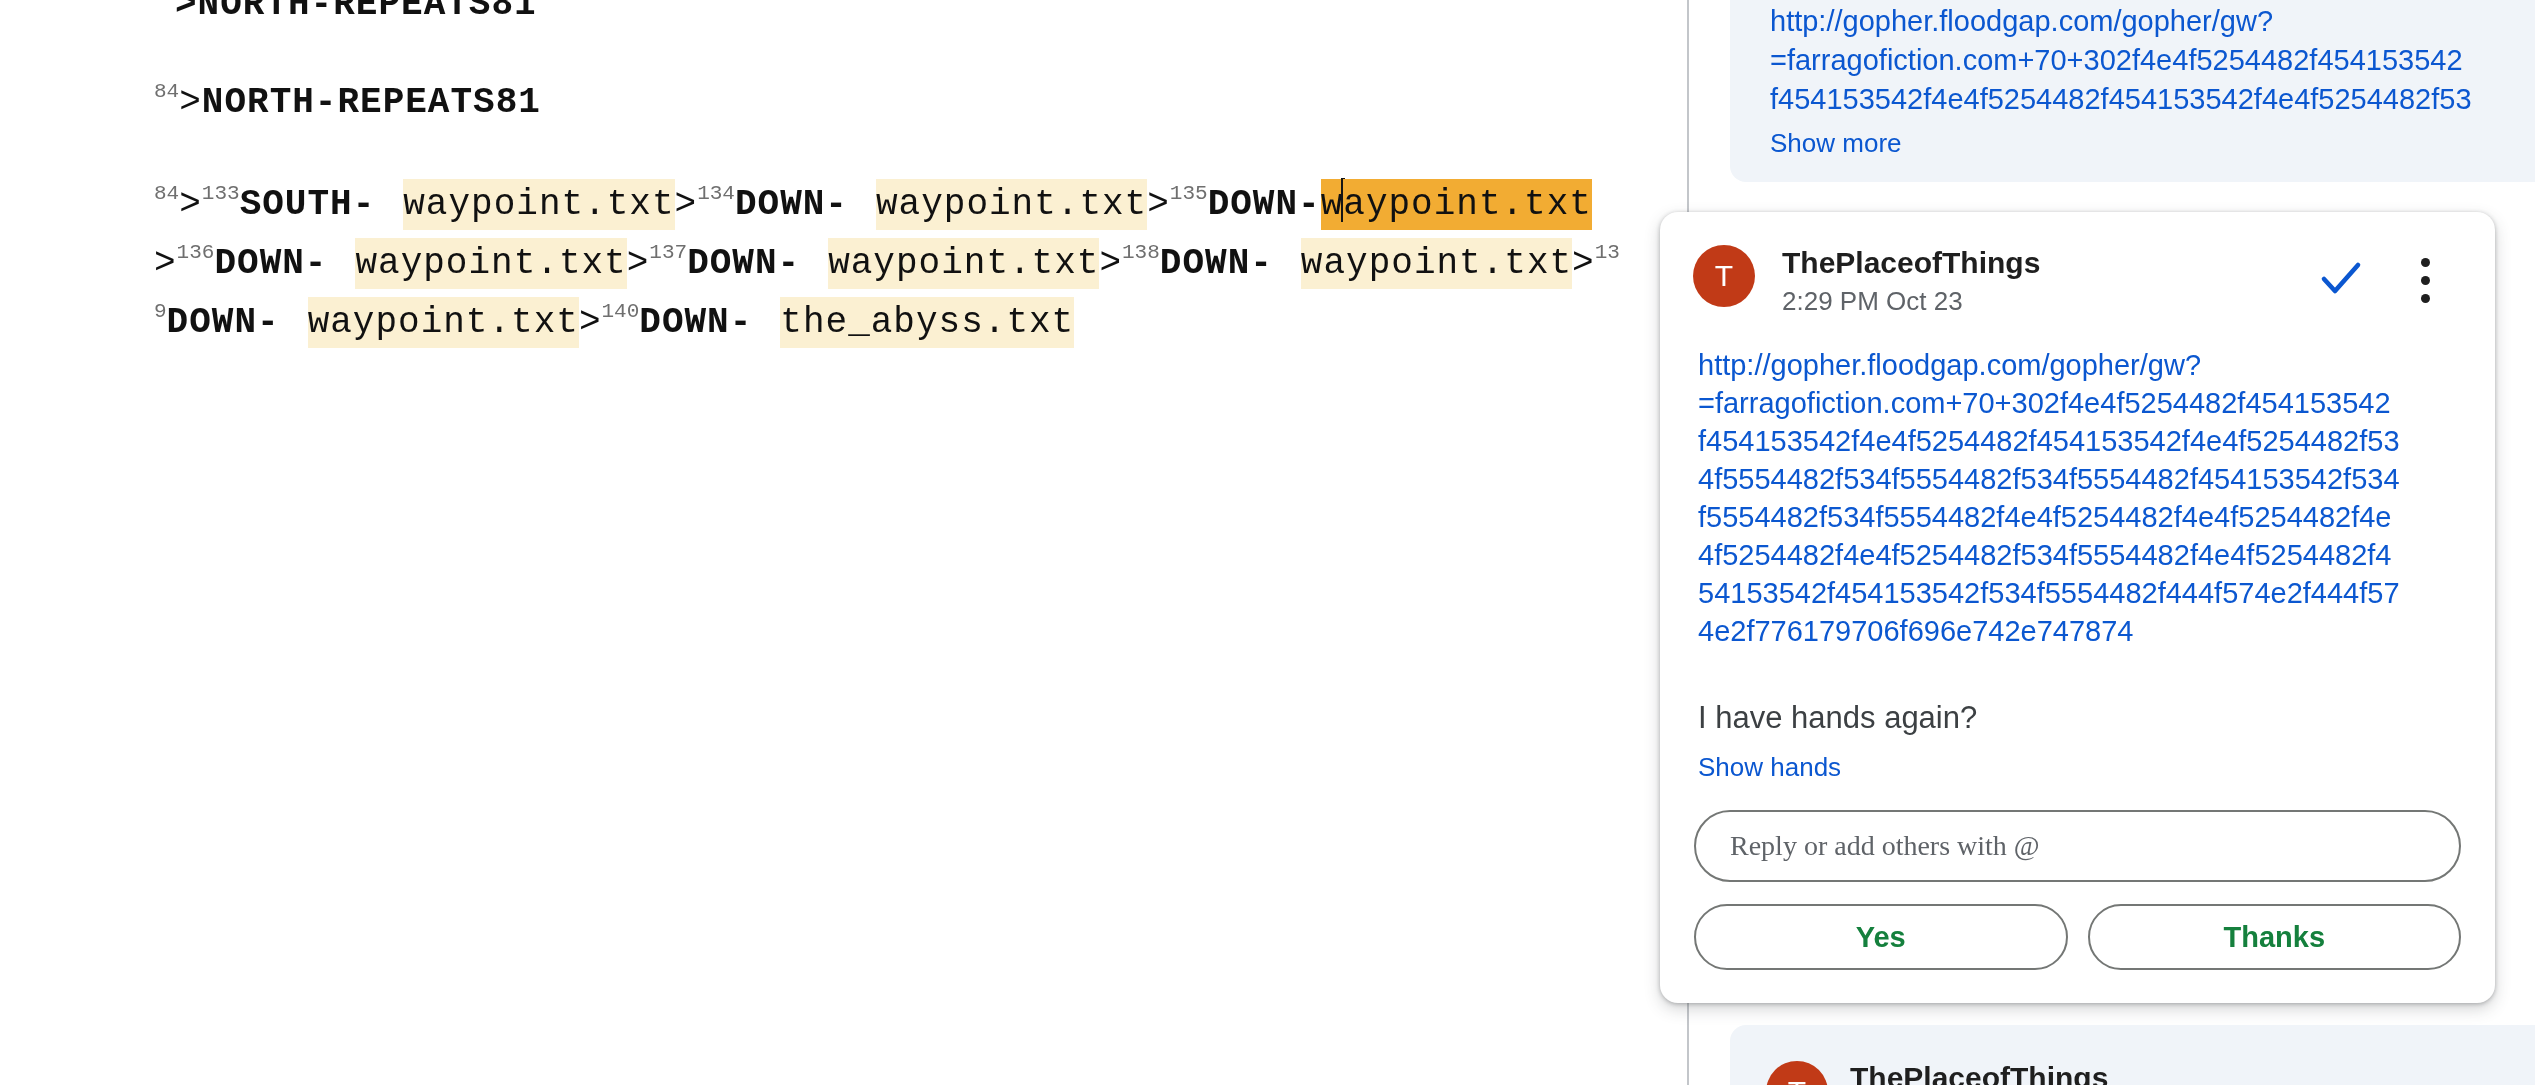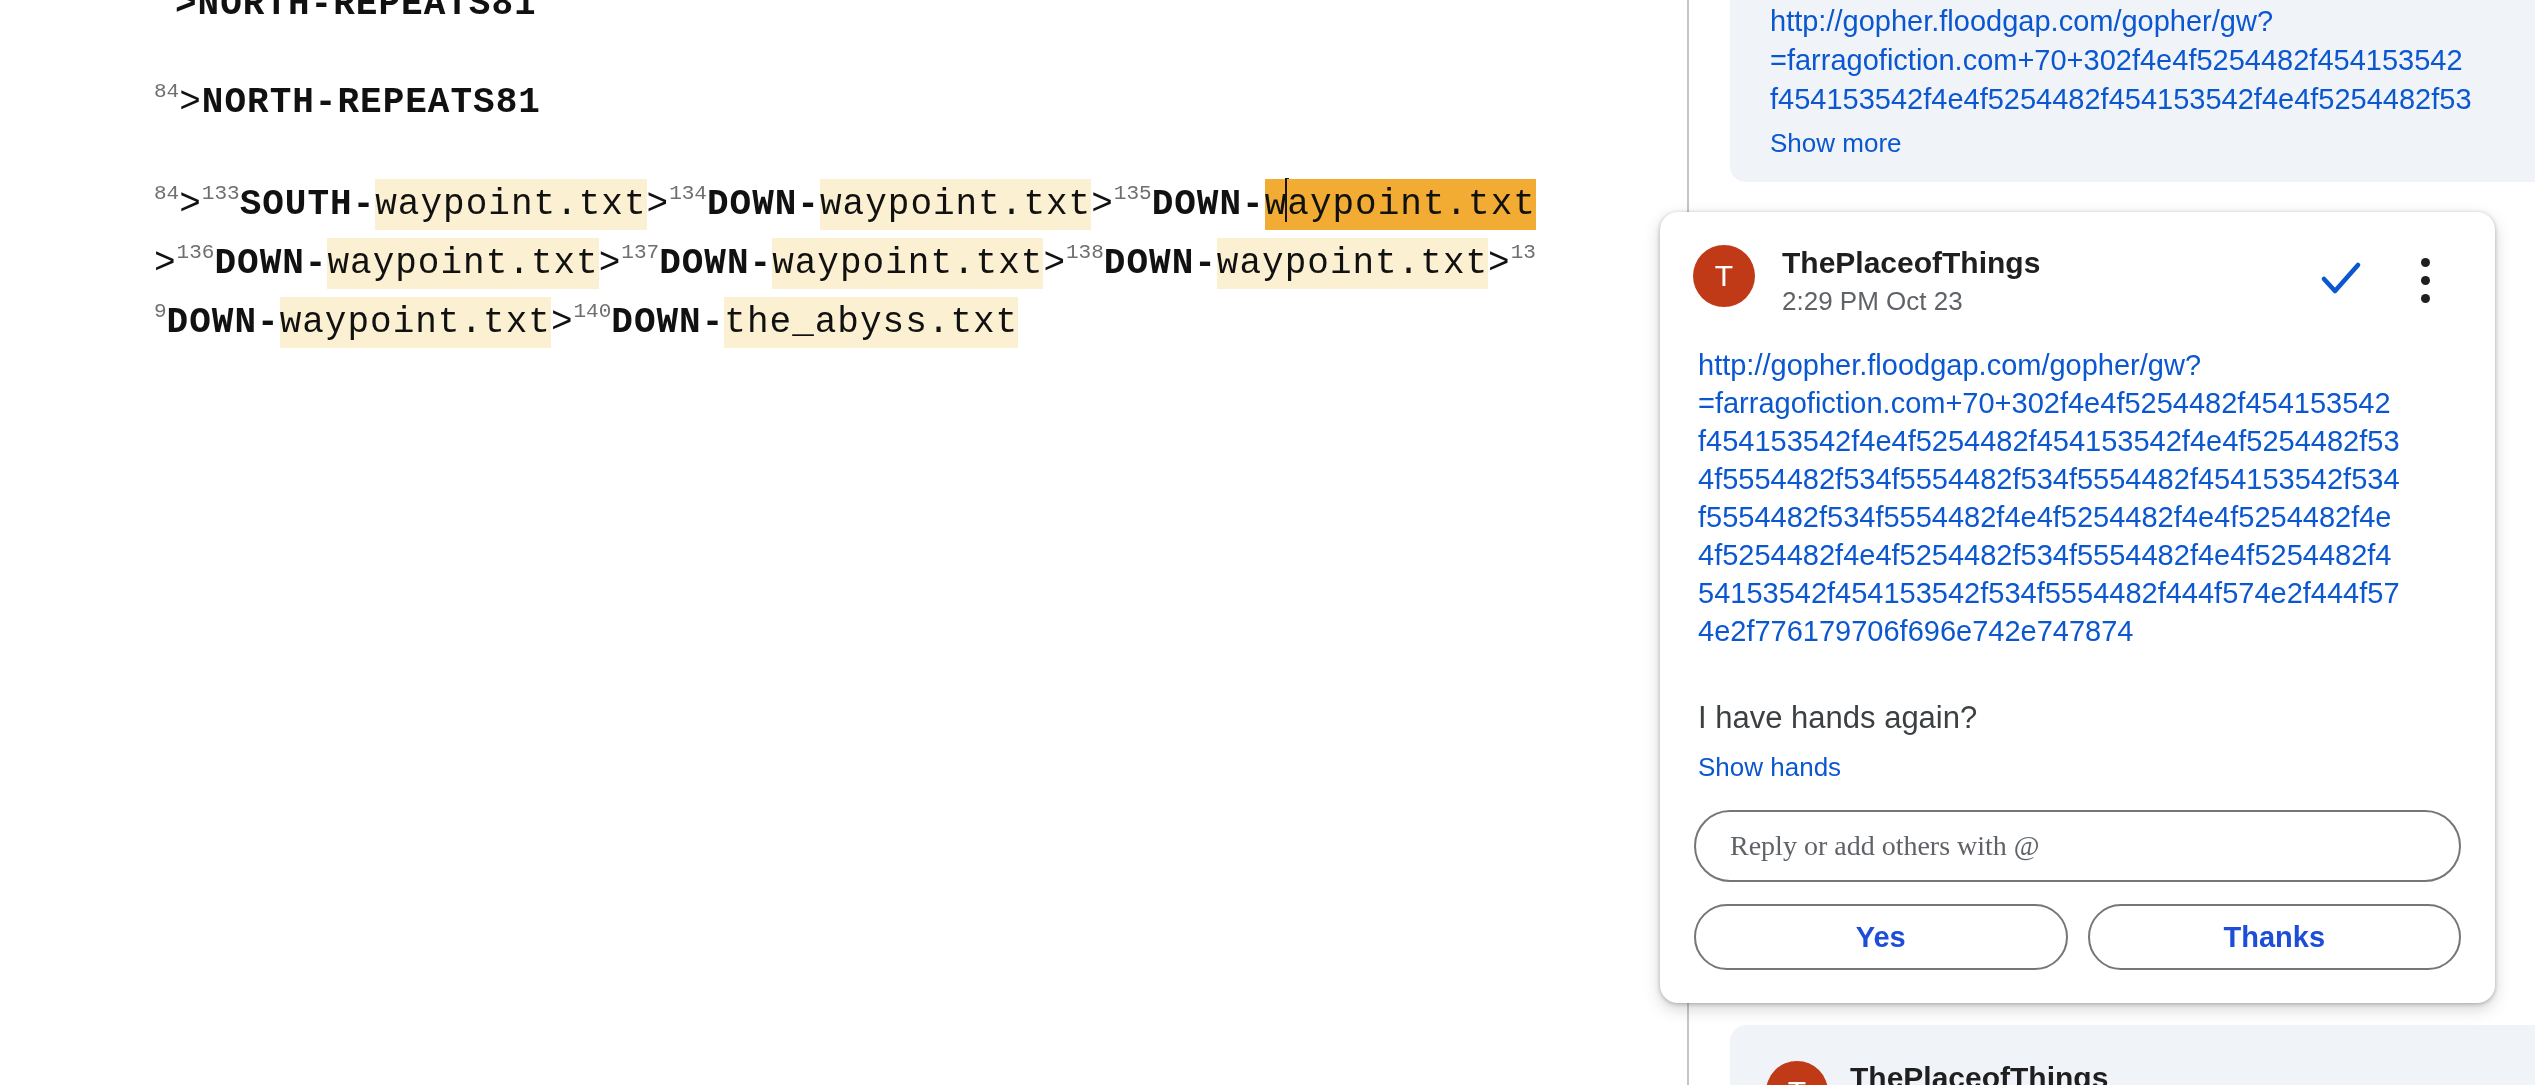--- a/index.html
+++ b/index.html
@@ -7,21 +7,21 @@
 
   
   .doc{position:absolute;left:0;top:0;width:1687px;height:926px;background:#fff;}
   .docline{position:absolute;font-family:"Liberation Mono","DejaVu Sans Mono",monospace;font-size:36px;letter-spacing:1px;color:#111;white-space:nowrap;}
   .doc-top{left:175px;top:-16px;font-weight:700;}
   .doc-head{left:154px;top:80px;}
   .doc-para{left:154px;top:170px;line-height:48px;width:1480px;white-space:normal;}
   .seg-bold{font-weight:700;}
   .seg-plain{font-weight:400;}
   .seg-sup{font-size:21px;color:#6f6f6f;vertical-align:15px;letter-spacing:0;}
-  .seg-hl{background:#fbf0d2;padding:5px 0;}
+  .seg-hl{background:#fbf0d2;padding:5px 0;margin-left:28px;}
   .seg-hl-active{background:#f2ac33;padding:5px 0;}
   .seg-caret{display:inline-block;width:4px;height:44px;background:#151515;vertical-align:-8px;margin:0 -2px;}
 
   
   .divider{position:absolute;left:1687px;top:0;width:2px;height:1085px;background:#c3c6ca;z-index:1;}
 
   .card-collapsed{position:absolute;left:1730px;width:850px;background:#f0f4f9;border-radius:16px;z-index:2;}
   .card-prev{top:-70px;height:252px;}
   .card-next{top:1025px;height:220px;}
 
@@ -40,21 +40,21 @@
   .menu i{width:9px;height:9px;border-radius:50%;background:#1f1f1f;}
   .main-links{position:absolute;left:38px;top:134px;}
   .main-links .ln{line-height:38px;}
   .message{position:absolute;left:38px;top:488px;font-size:31px;color:#3c4043;}
   .showless{position:absolute;left:38px;top:540px;font-size:26px;color:#0b57d0;cursor:pointer;}
   .reply{position:absolute;left:34px;top:598px;width:767px;height:72px;border:2px solid #747775;border-radius:38px;box-sizing:border-box;
     font-family:Liberation Serif, serif;font-size:28px;color:#3c4043;padding:0 34px;outline:none;background:#fff;}
   .reply::placeholder{color:#5f6368;opacity:1;}
   .sugg{position:absolute;left:34px;top:692px;width:767px;display:flex;gap:20px;}
   .sugg .ln{flex:1;height:66px;border:2px solid #747775;border-radius:34px;box-sizing:border-box;display:flex;align-items:center;justify-content:center;
-    font-size:29px;font-weight:700;color:#1d4ed8;background:#fff;cursor:pointer;white-space:nowrap;line-height:normal;}
+    font-size:29px;font-weight:700;color:#15803d;background:#fff;cursor:pointer;white-space:nowrap;line-height:normal;}
 
   .av-next{left:36px;top:36px;width:62px;height:62px;}
   .author-next{position:absolute;left:120px;top:36px;font-size:30px;font-weight:700;color:#1f1f1f;}
 </style>
 </head>
 <body>
 
 <div class="screen">
 
   <div class="doc">

